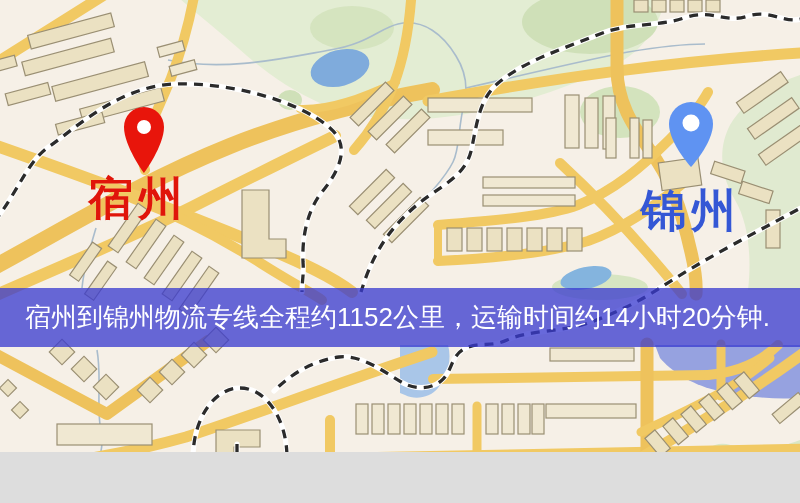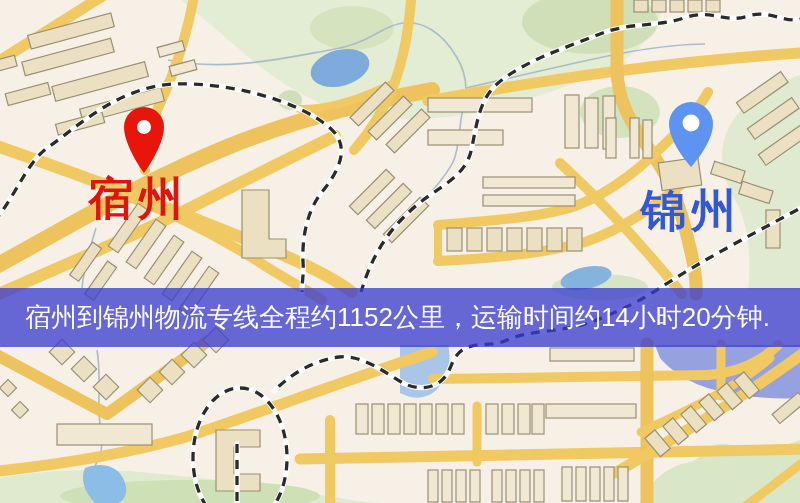--- a/index.html
+++ b/index.html
@@ -1,17 +1,17 @@
 <!DOCTYPE html>
 <html><head>
 <meta charset="utf-8">
 <style>
   html,body { margin:0; padding:0; background:#ddd; }
   .stage {
-    position:relative; width:800px; height:503px; overflow:hidden;
+    position:relative; width:800px; height:452px; overflow:hidden;
     background:#f6f0e7;
     font-family:"Liberation Sans", sans-serif;
   }
   .stage svg.map { position:absolute; left:0; top:0; }
   .road  { stroke:#f1c963; fill:none; stroke-linecap:round; stroke-linejoin:round; }
   .road.major { stroke:#eec25c; }
   .bldg  { fill:#ebe1c2; stroke:#9a8f73; stroke-width:1.2; }
   .bldg.light { fill:#f0e8d2; }
   .rail-base { stroke:#ffffff; stroke-width:5.2; fill:none; stroke-linecap:round; }
   .rail-dash { stroke:#2b2b2b; stroke-width:3.3; fill:none; stroke-dasharray:9 7; stroke-linecap:butt; }

